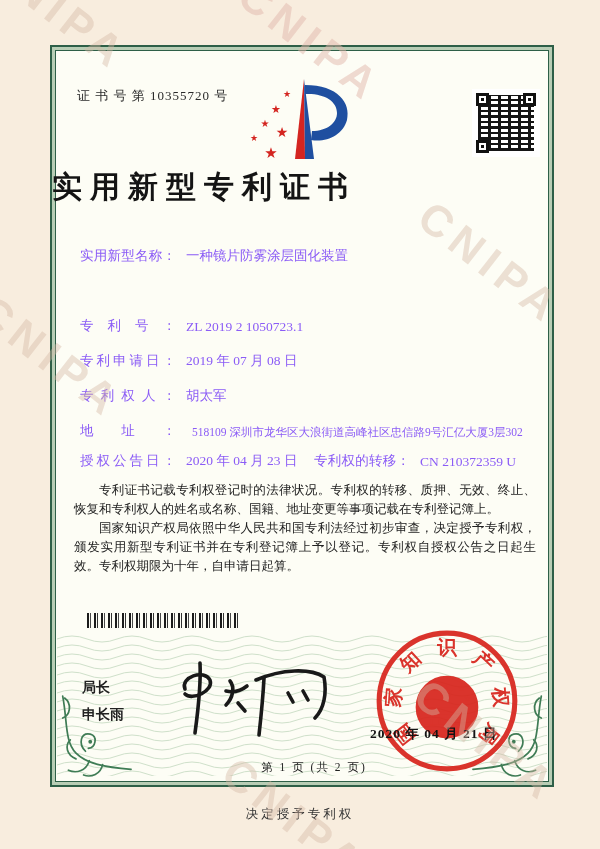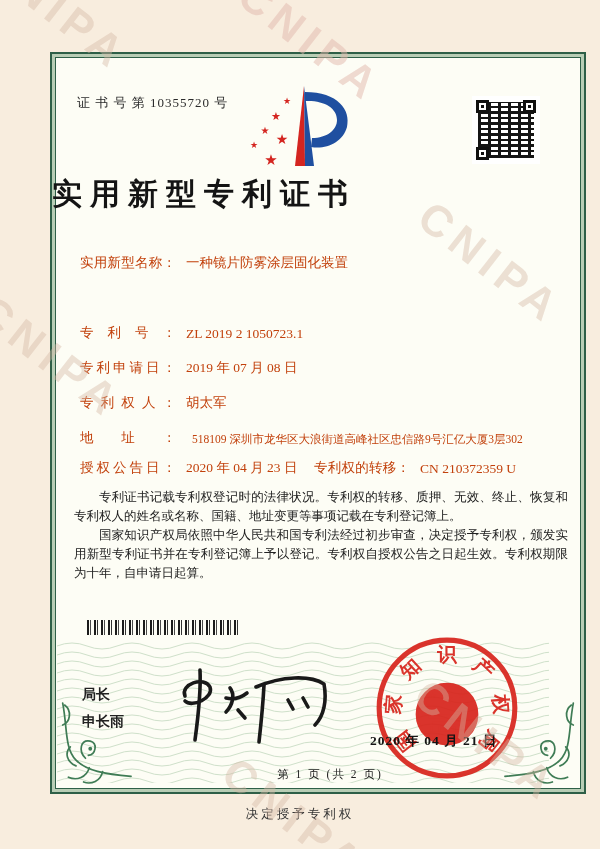--- a/index.html
+++ b/index.html
@@ -10,26 +10,25 @@
   }
   
   .wm{
     position:absolute;font-family:"Liberation Sans","DejaVu Sans",sans-serif;
     font-weight:bold;font-size:44px;letter-spacing:7px;color:#d5b9a6;opacity:.42;
     transform:rotate(38deg);z-index:30;pointer-events:none;white-space:nowrap;
   }
   .wm.pink{color:#e2b8ad;opacity:.5;}
   
   .cert{
-    position:absolute;left:50px;top:52px;width:500px;height:738px;
+    position:absolute;left:50px;top:45px;width:500px;height:738px;
     background:#fdfdf5;
     border:2px solid #2e5f47;
     box-shadow:inset 0 0 0 3px #b8cdb5, inset 0 0 0 4px #2e5f47;
     z-index:2;
-    padding-left:32px;
   }
   .cert-no{
     position:absolute;left:25px;top:40px;font-size:13px;letter-spacing:1px;color:#2a2a2a;
   }
   
   .logo{position:absolute;left:190px;top:26px;width:130px;height:92px;}
   
   .qr{
     position:absolute;left:420px;top:42px;width:62px;height:62px;background:#fff;
     padding:3px;
@@ -42,21 +41,21 @@
   }
   .finder{position:absolute;width:13px;height:13px;border:3px solid #111;background:#fff;box-sizing:border-box;}
   .finder::after{content:"";position:absolute;left:2px;top:2px;width:3px;height:3px;background:#111;}
   .finder.tl{left:4px;top:4px;} .finder.tr{right:4px;top:4px;} .finder.bl{left:4px;bottom:4px;}
   
   .title{
     position:absolute;left:0;top:120px;width:100%;text-align:left;
     font-size:30px;font-weight:bold;letter-spacing:8px;color:#141414;
   }
   
-  .row{position:absolute;left:28px;font-size:13.5px;color:#c2410c;white-space:nowrap;}
+  .row{position:absolute;left:28px;font-size:13.5px;color:#8b5cf6;white-space:nowrap;}
   .lbl{display:inline-block;width:96px;text-align:justify;text-align-last:justify;vertical-align:bottom;}
   .val{margin-left:10px;}
   .val.small{font-size:11.5px;letter-spacing:0;margin-left:16px;}
   .row2col .col2{position:absolute;left:234px;top:0;}
   
   .paras{
     position:absolute;left:22px;right:16px;top:434px;
     font-size:12.5px;line-height:19px;color:#222;text-align:justify;
   }
   .paras p{margin:0;text-indent:2em;}

